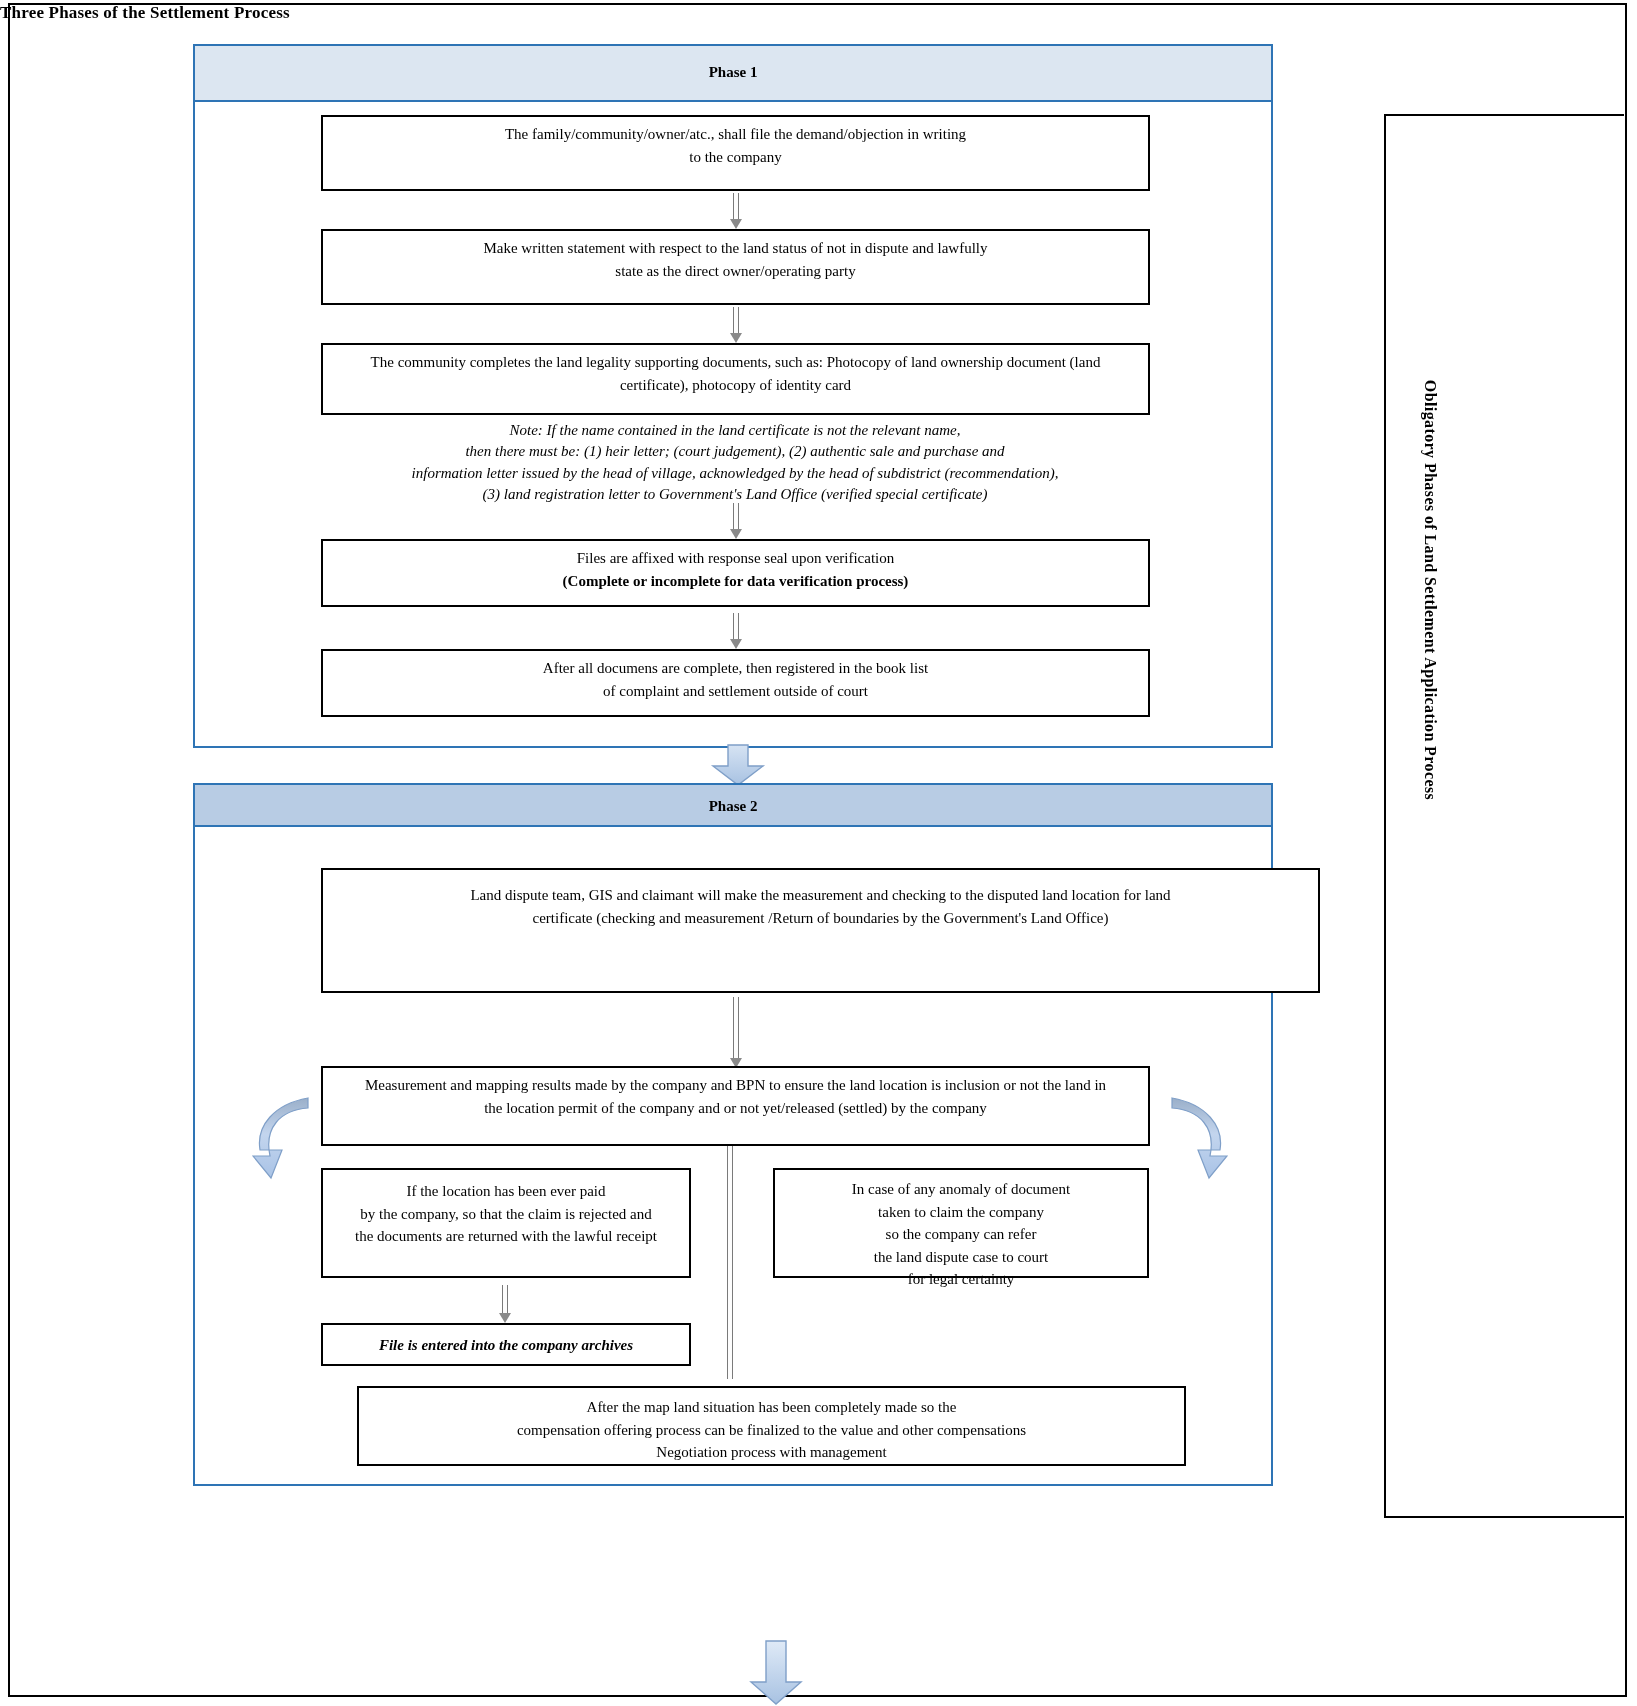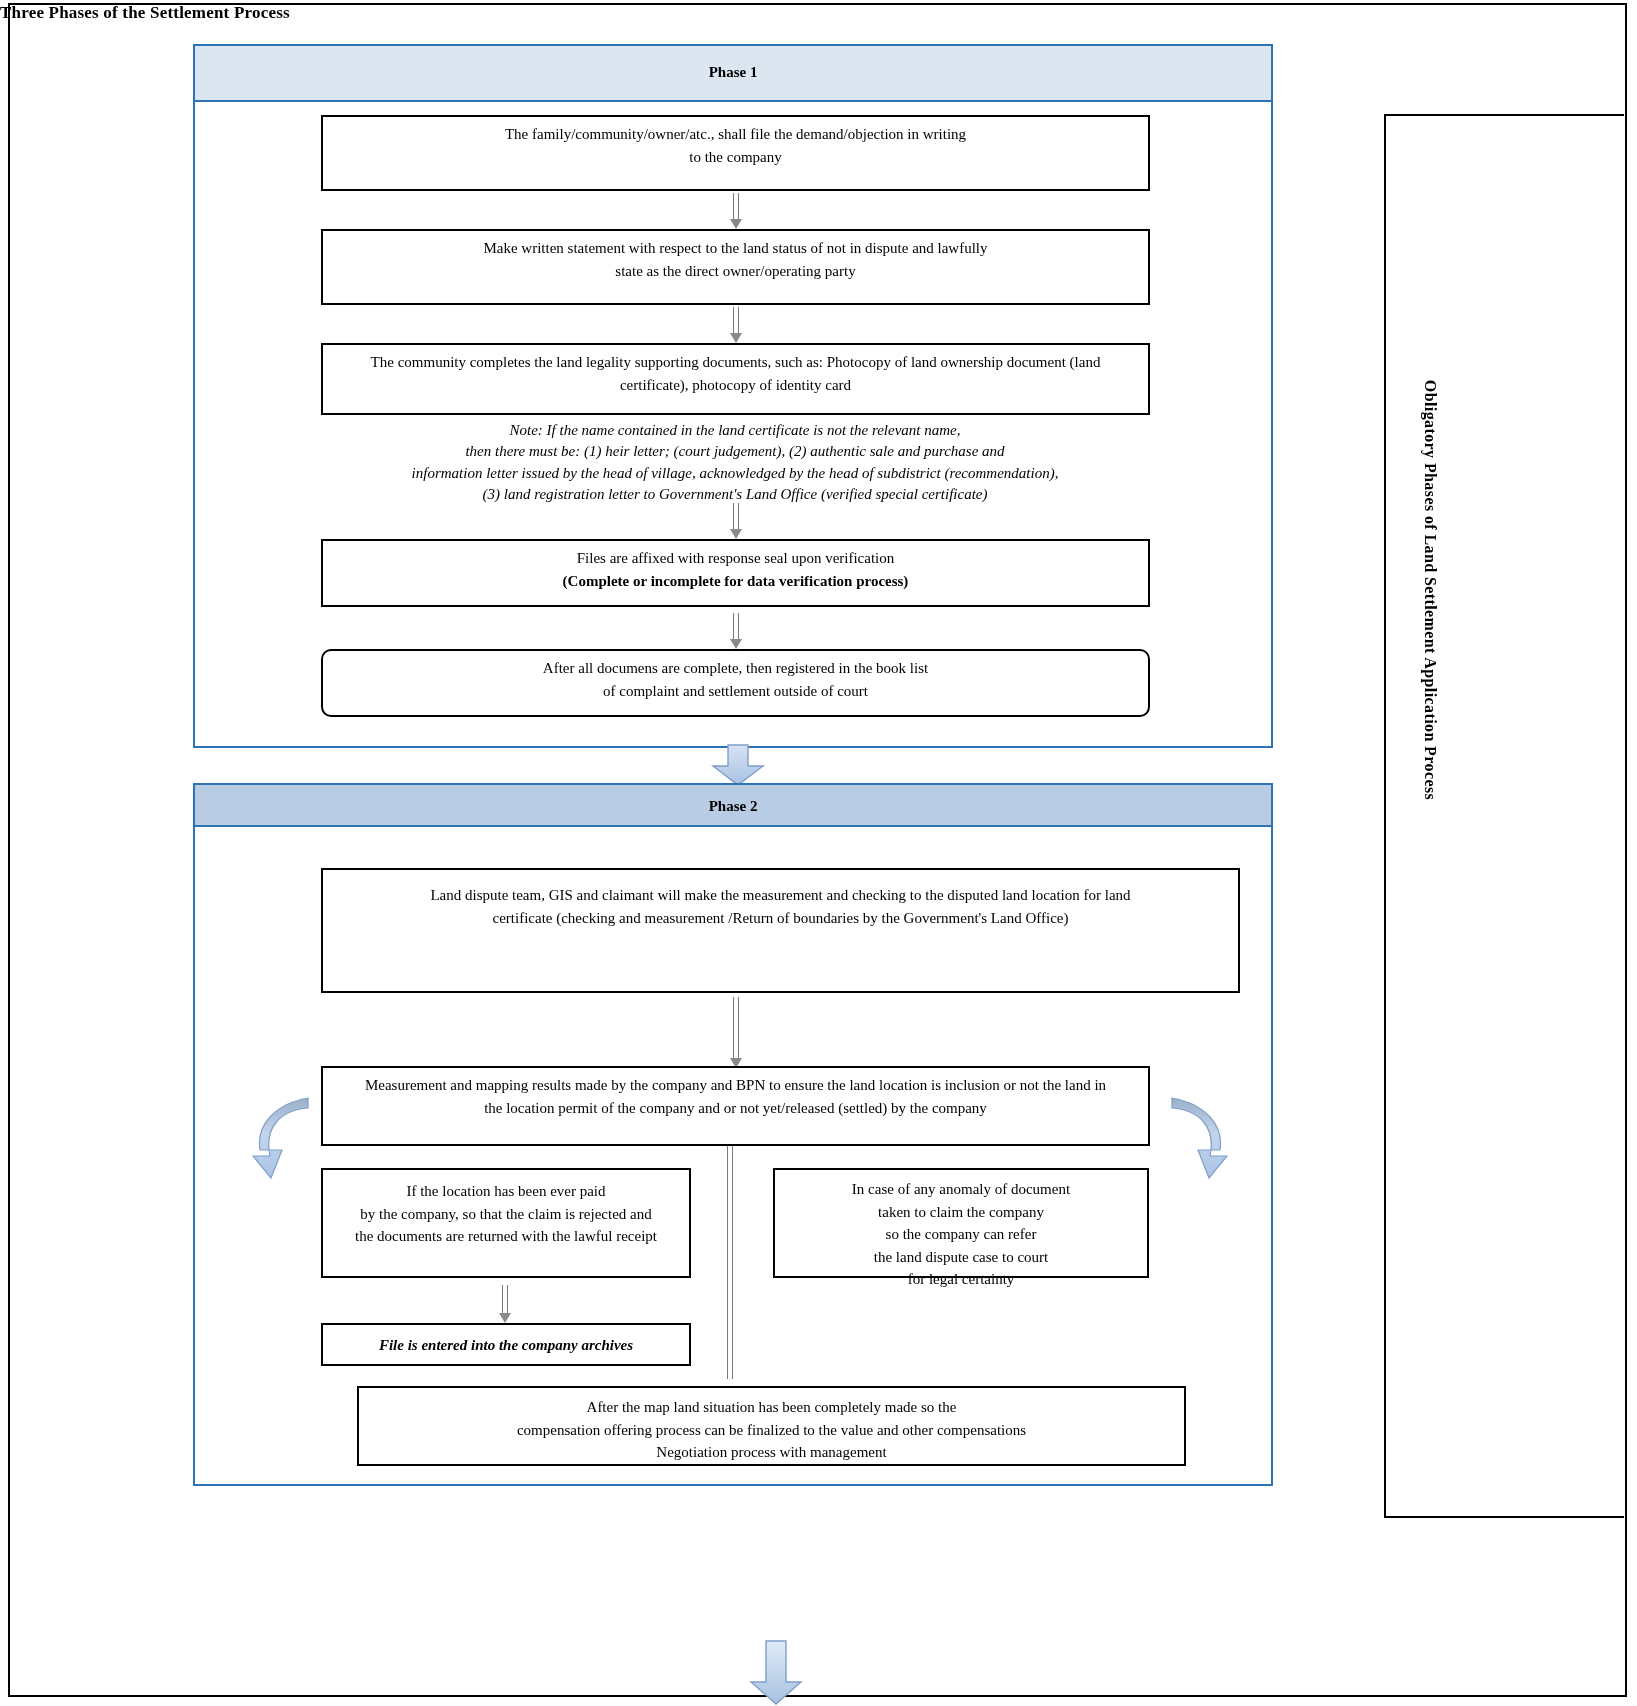--- a/index.html
+++ b/index.html
@@ -228,42 +228,42 @@
   <div class="pbox" style="left:321px; top:539px; width:829px; height:68px;">
     <span class="ln">Files are affixed with response seal upon verification</span>
     <span class="ln bold">(Complete or incomplete for data verification process)</span>
   </div>
 
   <div class="varrow" style="left:730px; top:613px; height:36px;">
     <div class="shaft" style="height:26px;"></div>
     <div class="head" style="top:26px;"></div>
   </div>
 
-  <div class="pbox" style="left:321px; top:649px; width:829px; height:68px;border-radius:10px;">
+  <div class="pbox" style="left:321px; top:649px; width:829px; height:68px;">
     <span class="ln">After all documens are complete, then registered in the book list</span>
     <span class="ln">of complaint and settlement outside of court</span>
   </div>
 
   <div class="blockarrow" style="left:710px; top:744px;">
     <svg width="56" height="42" viewBox="0 0 56 42">
       <defs>
         <linearGradient id="ga1" x1="0" y1="0" x2="0" y2="1">
           <stop offset="0%" stop-color="#d6e3f3"></stop>
           <stop offset="100%" stop-color="#a8c2e2"></stop>
         </linearGradient>
       </defs>
       <polygon points="18,1 38,1 38,22 53,22 28,41 3,22 18,22" fill="url(#ga1)" stroke="#7F9FC8" stroke-width="1.4"></polygon>
     </svg>
   </div>
 
   <div class="phase-box phase2">
     <div class="phase-header">Phase 2</div>
   </div>
 
-  <div class="pbox" style="left:321px; top:868px; width:919px; height:125px; padding-top:14px;">
+  <div class="pbox" style="left:321px; top:868px; width:999px; height:125px; padding-top:14px;">
     <span class="ln">Land dispute team, GIS and claimant will make the measurement and checking to the disputed land location for land</span>
     <span class="ln">certificate (checking and measurement /Return of boundaries by the Government's Land Office)</span>
   </div>
 
   <div class="varrow" style="left:730px; top:997px; height:72px;">
     <div class="shaft" style="height:61px;"></div>
     <div class="head" style="top:61px;"></div>
   </div>
 
   <div class="pbox" style="left:321px; top:1066px; width:829px; height:80px;">

